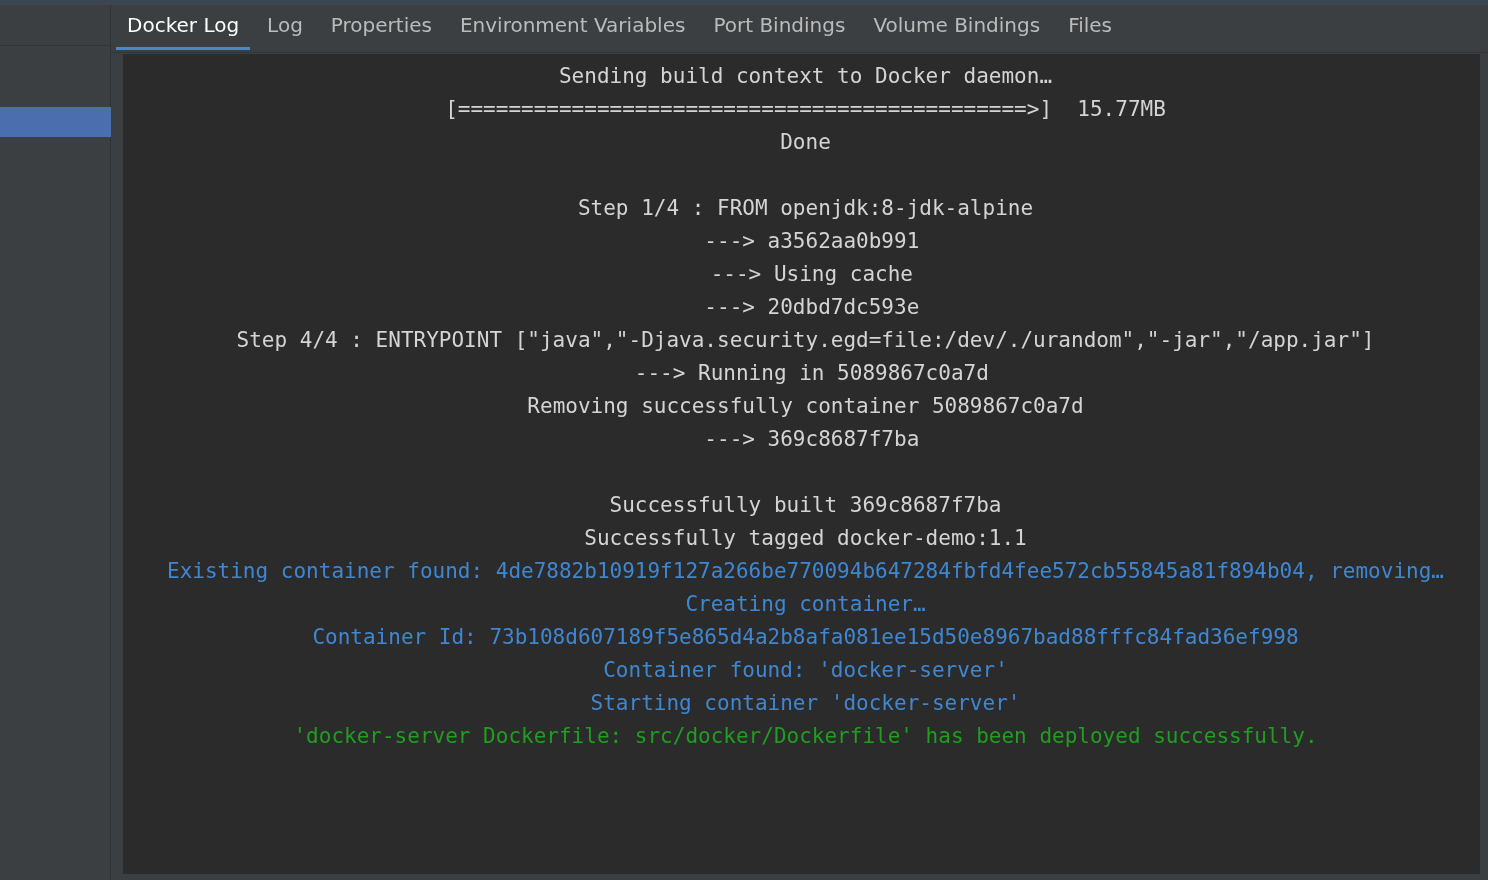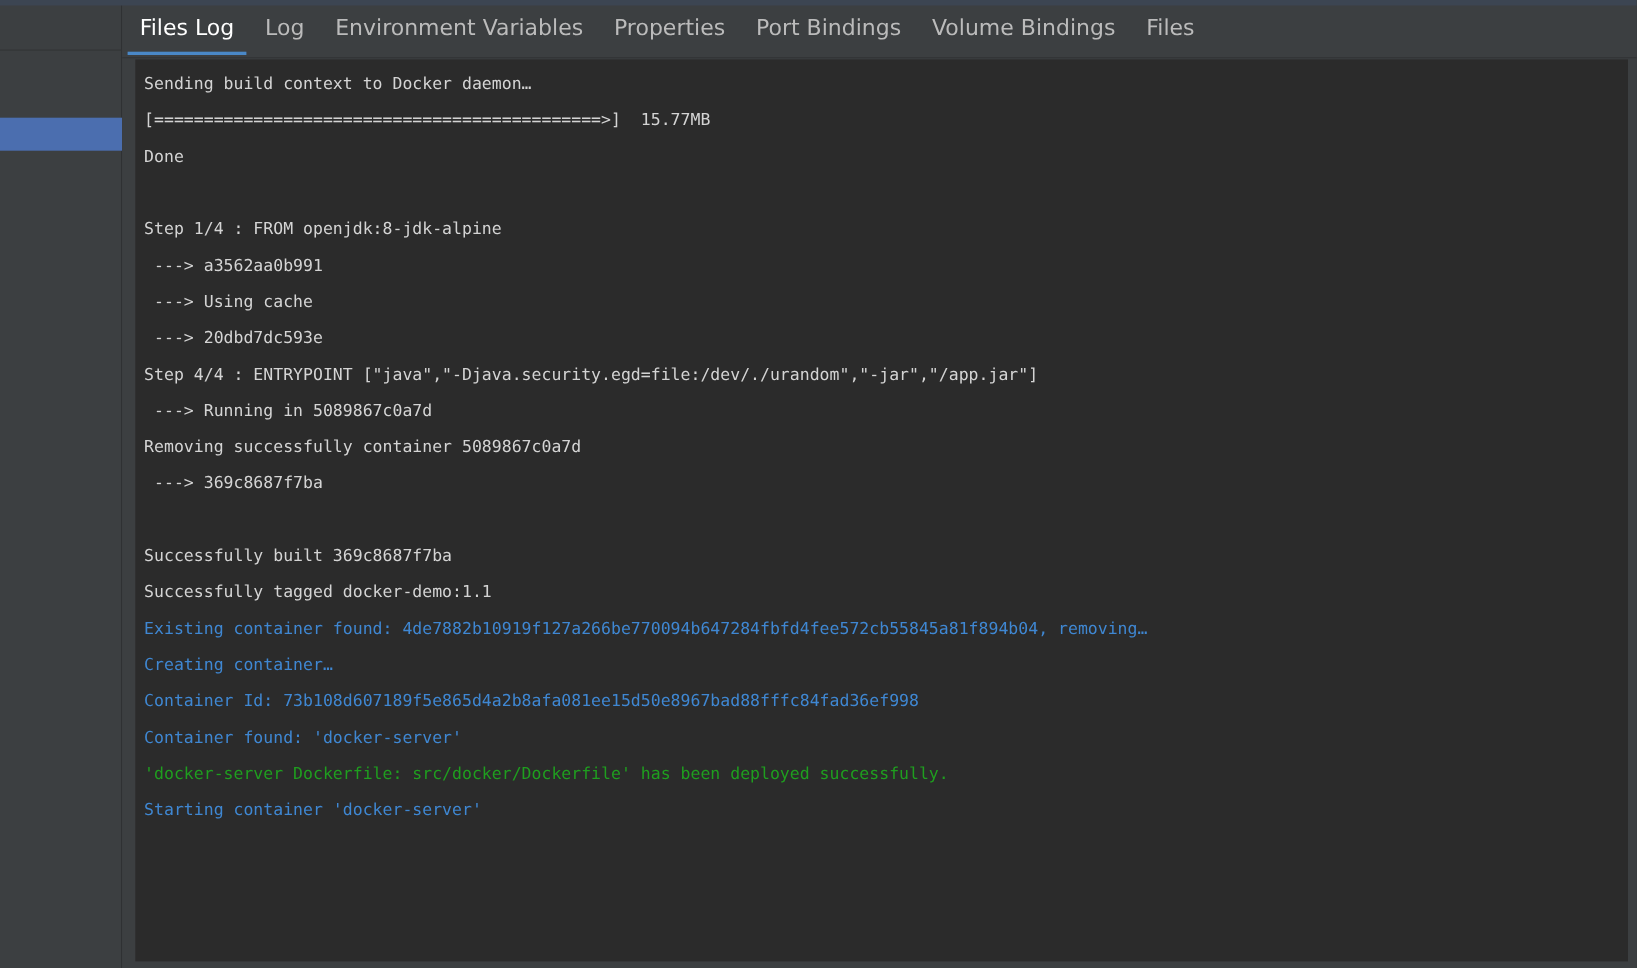--- a/index.html
+++ b/index.html
@@ -125,25 +125,26 @@
   }
   .console {
     flex: 1 1 auto;
     background: #2b2b2b;
     overflow: hidden;
     padding: 6px 0 0 8px;
     position: relative;
   }
   .log-line {
     font-family: "DejaVu Sans Mono", monospace;
-    font-size: 15px;
+    font-size: 21px;
     line-height: 33px;
     color: #d4d4d4;
     white-space: pre;
     letter-spacing: 0px;
+    text-align: center;
   }
   .log-line.blank { color: transparent; }
   .c-default { color: #d4d4d4; }
   .c-blue    { color: #3f87d2; }
   .c-green   { color: #1f9e1f; }
 </style>
 </head>
 <body>
 
 <div class="app">
@@ -152,30 +153,30 @@
 
     <div class="left-rail">
       <div class="rail-divider"></div>
       <div class="rail-selected"></div>
     </div>
 
     <div class="right-pane">
 
       <div class="tabbar">
         <div class="tab active">
-          <span>Files Log</span>
+          <span>Docker Log</span>
         </div>
         <div class="tab">
           <span>Log</span>
         </div>
         <div class="tab">
+          <span>Properties</span>
+        </div>
+        <div class="tab">
           <span>Environment Variables</span>
-        </div>
-        <div class="tab">
-          <span>Properties</span>
         </div>
         <div class="tab">
           <span>Port Bindings</span>
         </div>
         <div class="tab">
           <span>Volume Bindings</span>
         </div>
         <div class="tab">
           <span>Files</span>
         </div>
@@ -196,22 +197,22 @@
             <div class="log-line c-default"> ---&gt; Running in 5089867c0a7d</div>
             <div class="log-line c-default">Removing successfully container 5089867c0a7d</div>
             <div class="log-line c-default"> ---&gt; 369c8687f7ba</div>
             <div class="log-line c-default blank">&nbsp;</div>
             <div class="log-line c-default">Successfully built 369c8687f7ba</div>
             <div class="log-line c-default">Successfully tagged docker-demo:1.1</div>
             <div class="log-line c-blue">Existing container found: 4de7882b10919f127a266be770094b647284fbfd4fee572cb55845a81f894b04, removing…</div>
             <div class="log-line c-blue">Creating container…</div>
             <div class="log-line c-blue">Container Id: 73b108d607189f5e865d4a2b8afa081ee15d50e8967bad88fffc84fad36ef998</div>
             <div class="log-line c-blue">Container found: 'docker-server'</div>
+            <div class="log-line c-blue">Starting container 'docker-server'</div>
             <div class="log-line c-green">'docker-server Dockerfile: src/docker/Dockerfile' has been deployed successfully.</div>
-            <div class="log-line c-blue">Starting container 'docker-server'</div>
           </div>
       </div>
 
     </div>
   </div>
 
   <div class="top-strip"></div>
 </div>
 
 </body></html>

